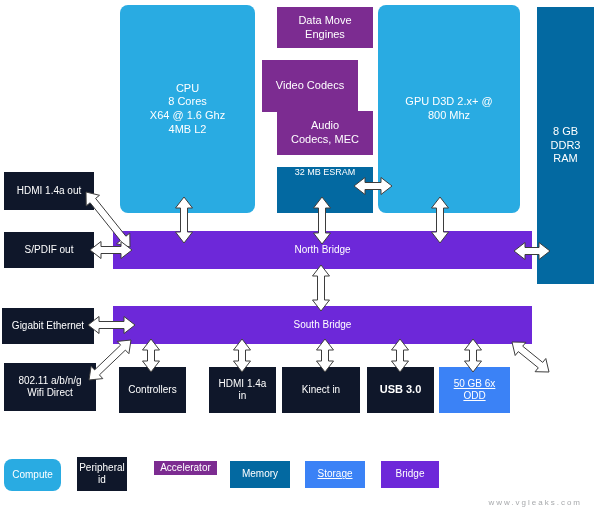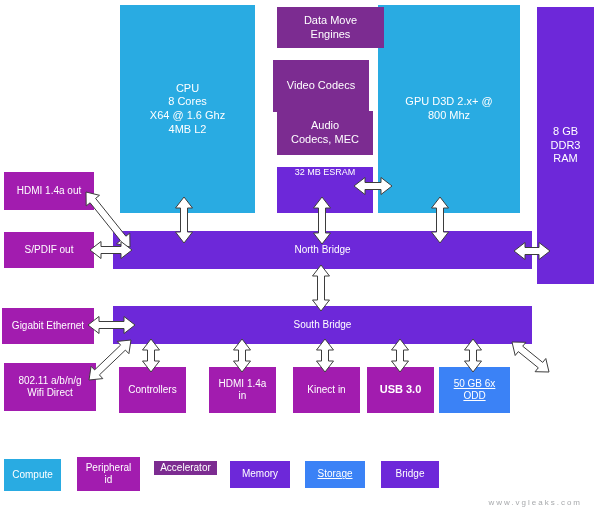--- a/index.html
+++ b/index.html
@@ -14,24 +14,24 @@
     position:absolute;
     display:flex;
     align-items:center;
     justify-content:center;
     text-align:center;
     color:#ffffff;
     white-space:pre-line;
     line-height:1.25;
     z-index:1;
   }
-  .compute{background:#29abe2;}
-  .peripheral{background:#a21caf;}
+  .compute{background:#29abe2;border-radius:8px;}
+  .peripheral{background:#0f172a;}
   .accelerator{background:#7c2c91;}
-  .memory{background:#6d28d9;}
+  .memory{background:#0369a1;}
   .storage{background:#3b82f6;text-decoration:underline;}
   .bridge{background:#6d28d9;}
   .fs9{font-size:9px;}
   .fs10{font-size:10px;}
   .fs11{font-size:11px;}
   #arrow-layer{
     position:absolute;left:0;top:0;width:600px;height:521px;
     z-index:5;pointer-events:none;
   }
   #watermark{
@@ -53,25 +53,25 @@
     <span>CPU
 8 Cores
 X64 @ 1.6 Ghz
 4MB L2</span>
   </div>
   <div class="block compute fs11" style="left:378px;top:5px;width:142px;height:208px">
     <span>GPU D3D 2.x+ @
 800 Mhz</span>
   </div>
 
-  <div class="block accelerator fs11" style="left:277px;top:7px;width:107px;height:41px">
+  <div class="block accelerator fs11" style="left:277px;top:7px;width:96px;height:41px">
     <span>Data Move
 Engines</span>
   </div>
-  <div class="block accelerator fs11" style="left:273px;top:60px;width:96px;height:52px">
+  <div class="block accelerator fs11" style="left:262px;top:60px;width:96px;height:52px">
     <span>Video Codecs</span>
   </div>
   <div class="block accelerator fs11" style="left:277px;top:111px;width:96px;height:44px">
     <span>Audio
 Codecs, MEC</span>
   </div>
 
   <div class="block memory fs9" style="left:277px;top:167px;width:96px;height:46px;align-items:flex-start;box-sizing:border-box">
     <span>32 MB ESRAM</span>
   </div>
@@ -102,35 +102,35 @@
     <span>South Bridge</span>
   </div>
 
   <div class="block peripheral fs10" style="left:119px;top:367px;width:67px;height:46px">
     <span>Controllers</span>
   </div>
   <div class="block peripheral fs10" style="left:209px;top:367px;width:67px;height:46px">
     <span>HDMI 1.4a
 in</span>
   </div>
-  <div class="block peripheral fs10" style="left:293px;top:367px;width:67px;height:46px">
+  <div class="block peripheral fs10" style="left:282px;top:367px;width:78px;height:46px">
     <span>Kinect in</span>
   </div>
   <div class="block peripheral fs11" style="left:367px;top:367px;width:67px;height:46px;font-weight:bold">
     <span>USB 3.0</span>
   </div>
   <div class="block storage fs10" style="left:439px;top:367px;width:71px;height:46px">
     <span>50 GB 6x
 ODD</span>
   </div>
 
   <div class="block compute fs10" style="left:4px;top:459px;width:57px;height:32px">
     <span>Compute</span>
   </div>
-  <div class="block peripheral fs10" style="left:77px;top:457px;width:63px;height:34px">
+  <div class="block peripheral fs10" style="left:77px;top:457px;width:50px;height:34px">
     <span>Peripheral
 id</span>
   </div>
   <div class="block accelerator fs10" style="left:154px;top:461px;width:63px;height:14px">
     <span>Accelerator</span>
   </div>
   <div class="block memory fs10" style="left:230px;top:461px;width:60px;height:27px">
     <span>Memory</span>
   </div>
   <div class="block storage fs10" style="left:305px;top:461px;width:60px;height:27px">

